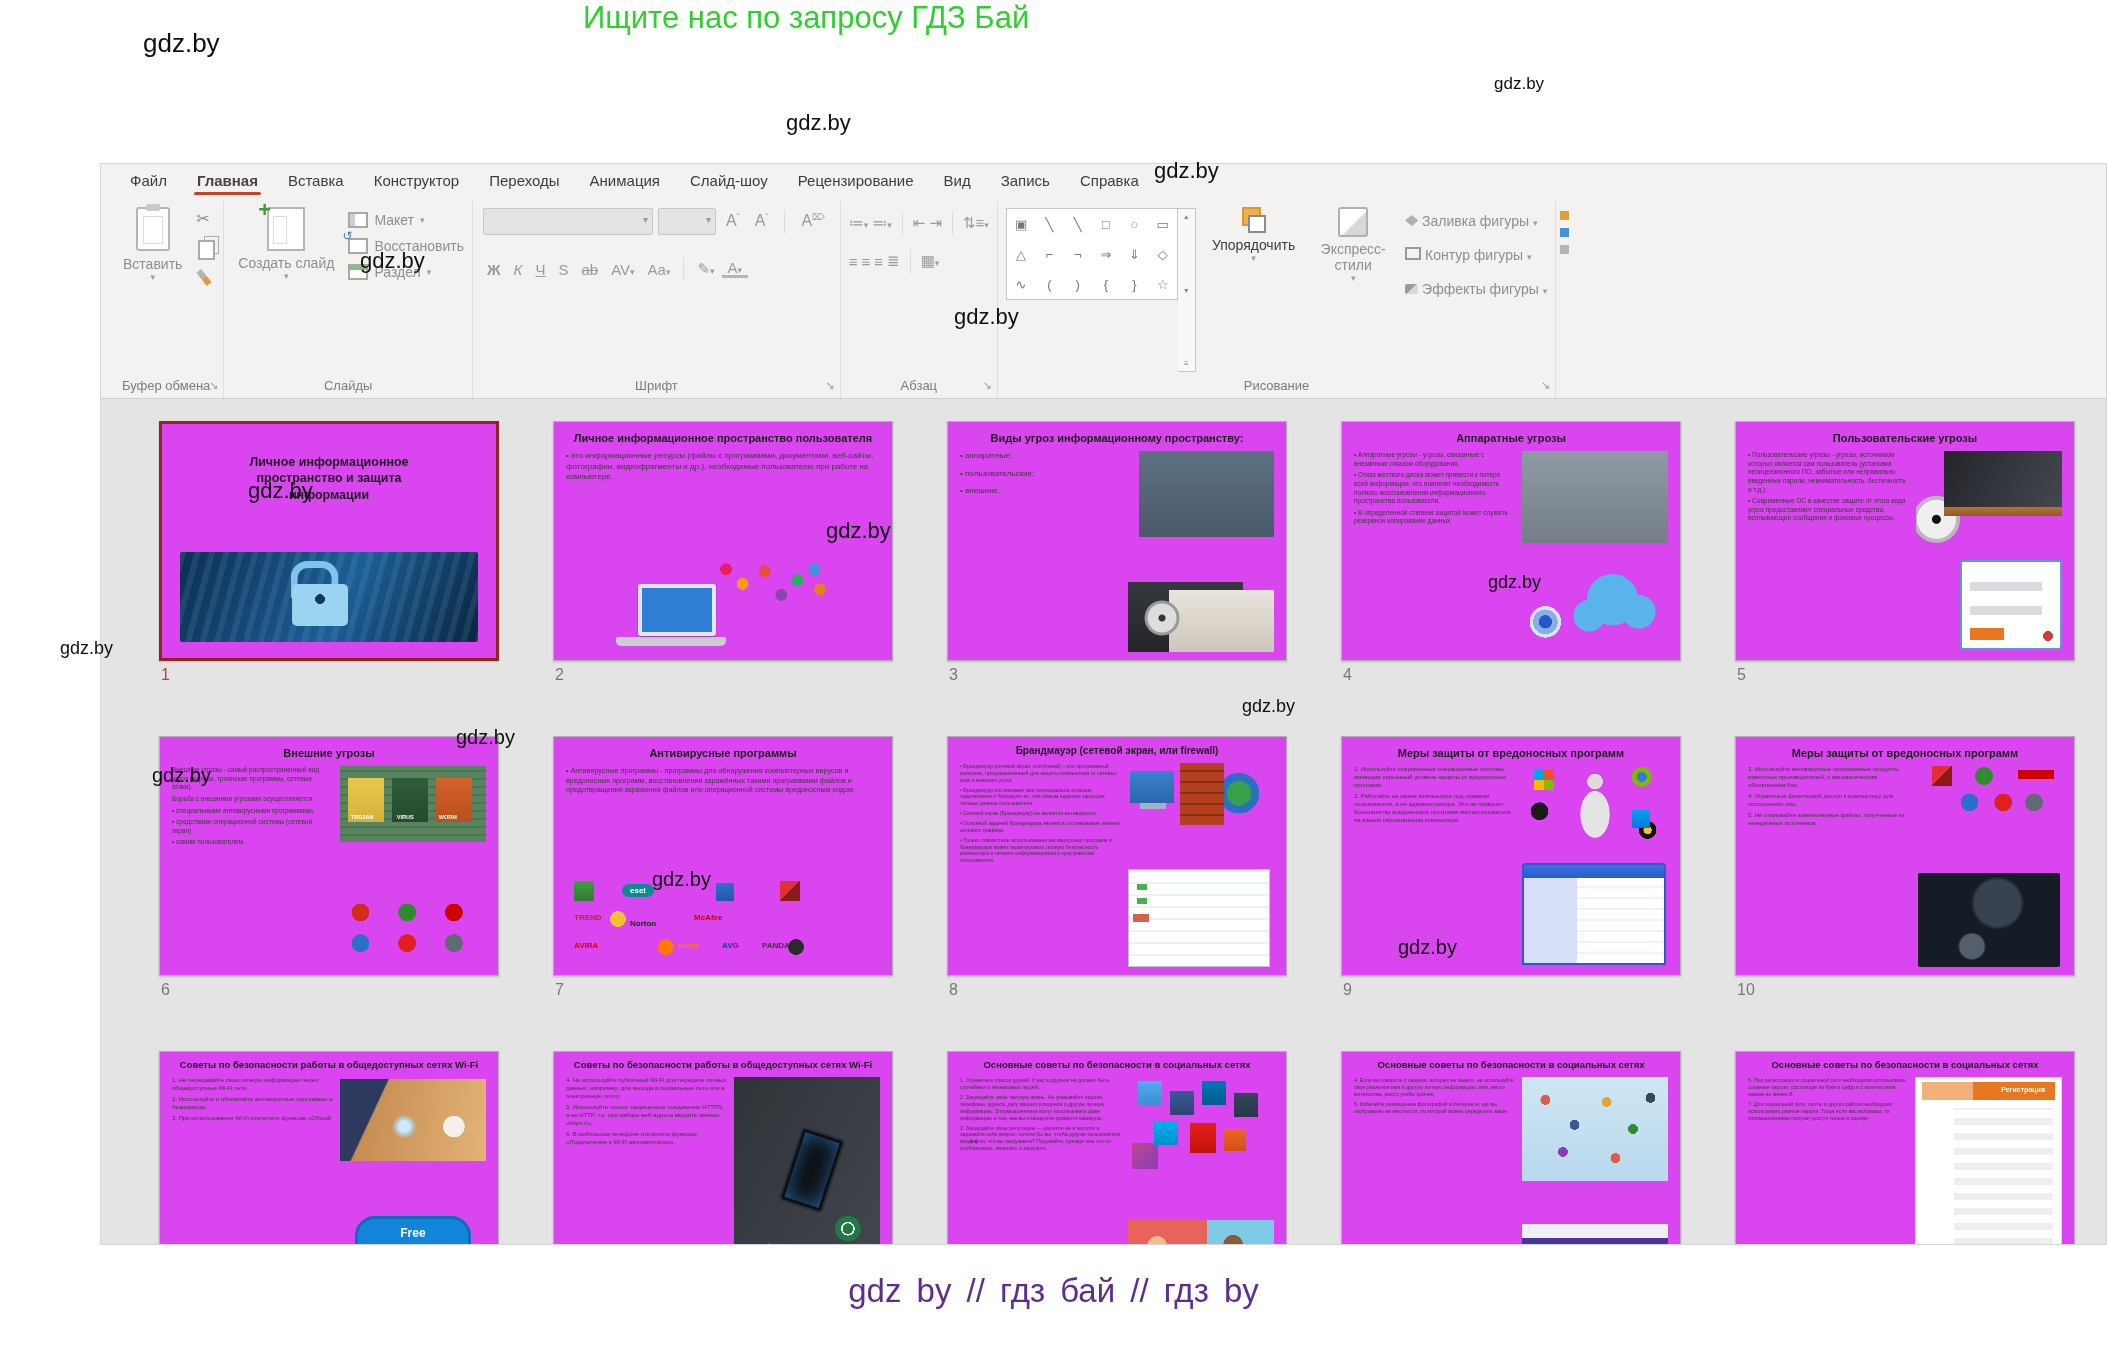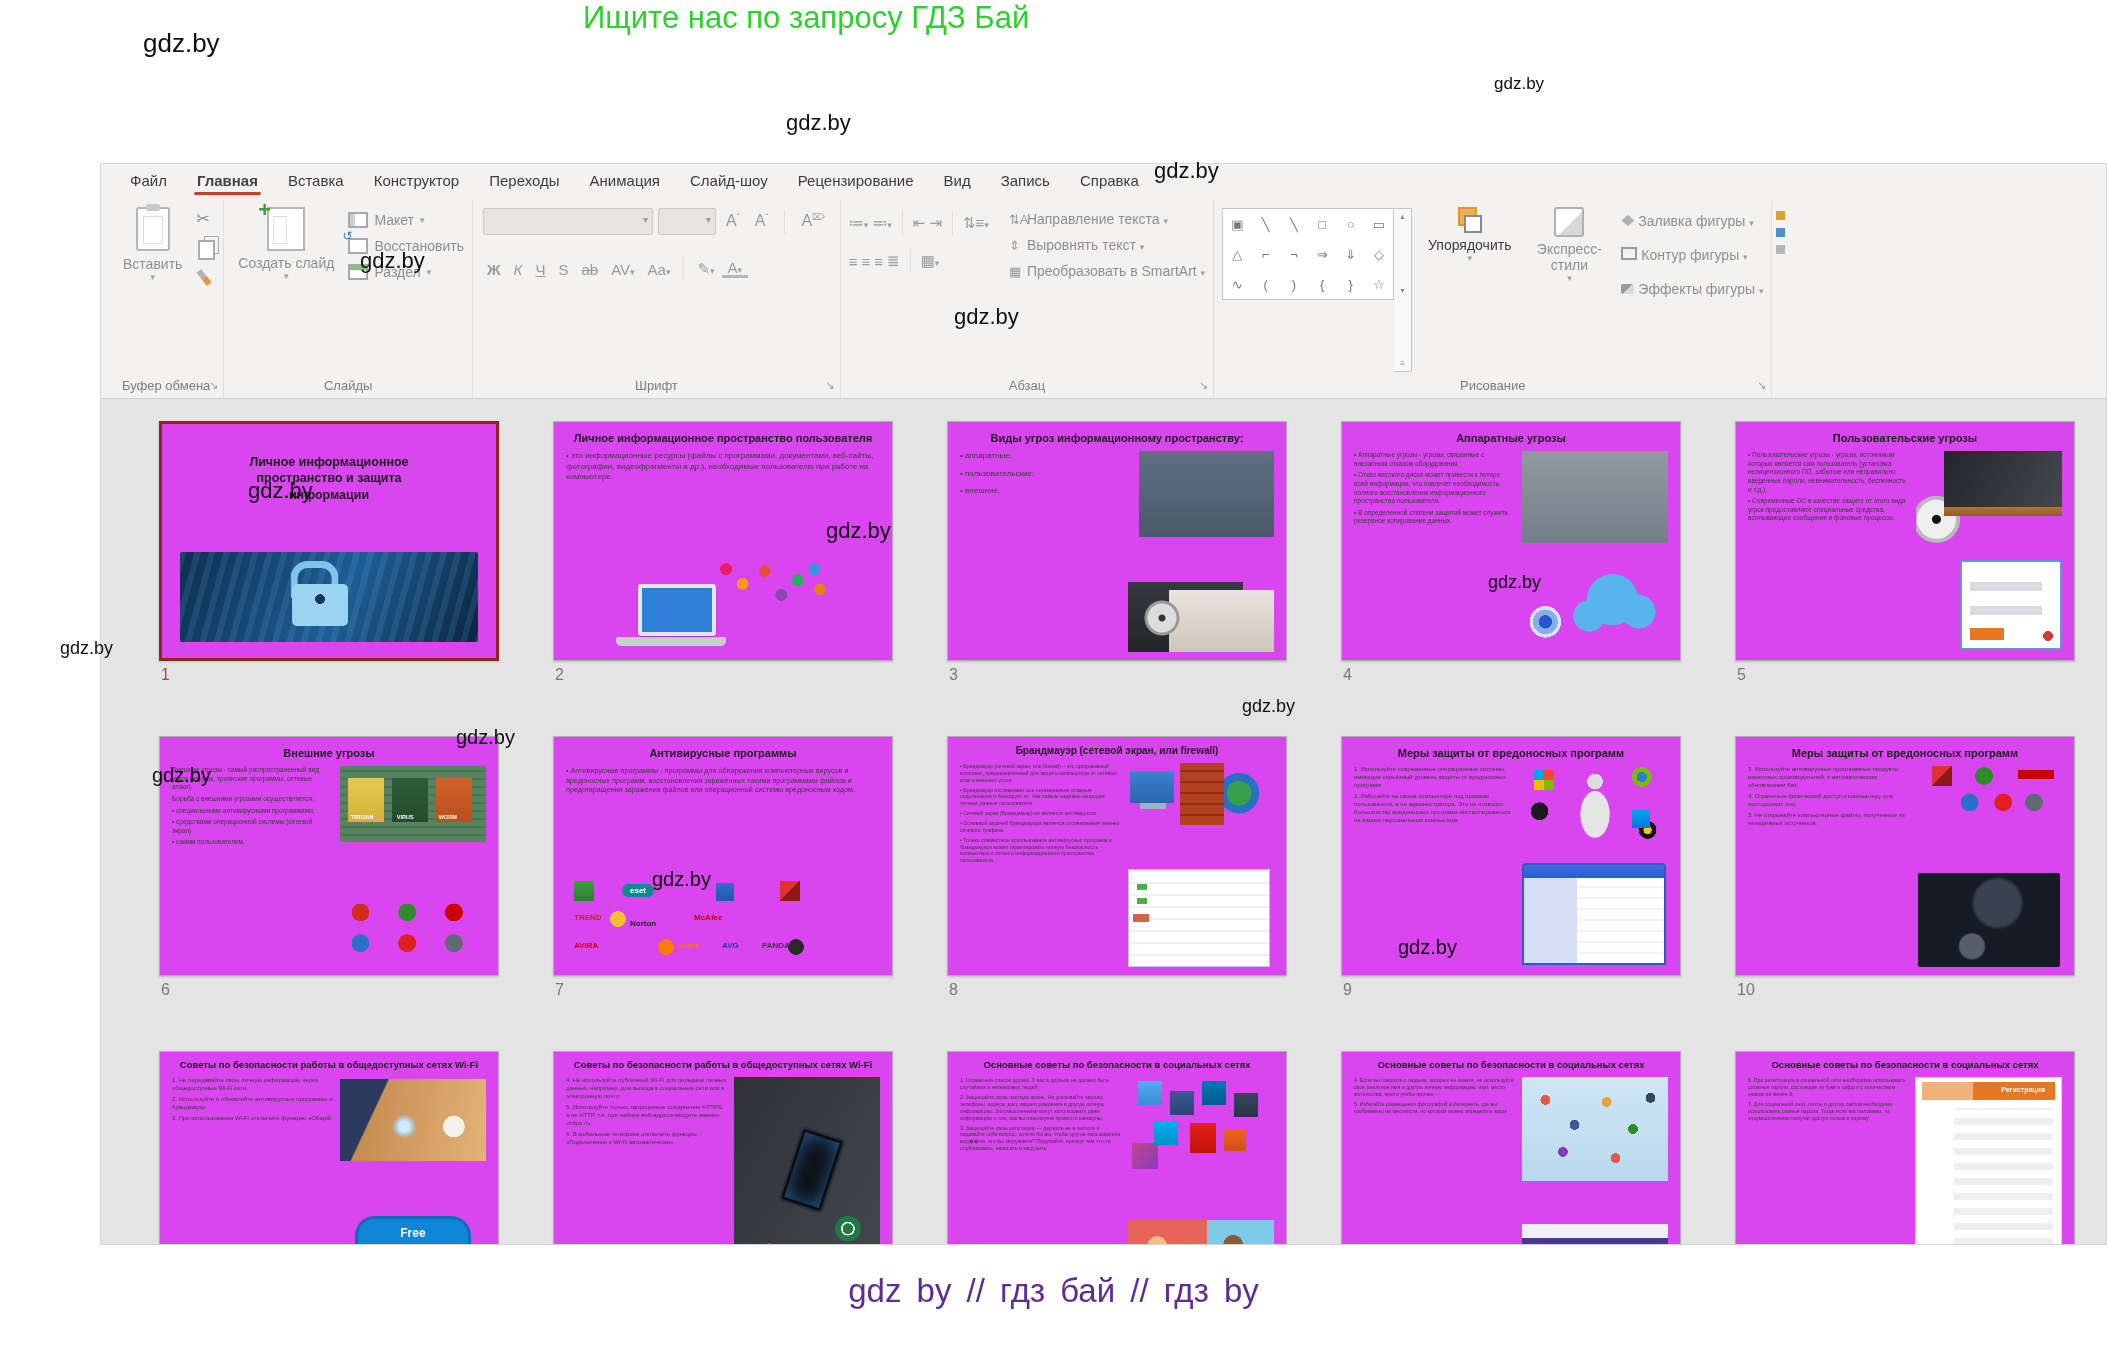--- a/index.html
+++ b/index.html
@@ -403,25 +403,20 @@
               <span>⇅≡<span class="chev">▾</span></span>
             </div>
             <div class="prow">
               <span>≡</span>
               <span>≡</span>
               <span>≡</span>
               <span>≣</span>
               <span class="vdiv"></span>
               <span>▦<span class="chev">▾</span></span>
             </div>
-          </div>
-          <div class="par-right">
-            <div><span class="pr-ic">⇅A</span><span>Направление текста</span> <span class="chev">▾</span></div>
-            <div><span class="pr-ic">⇕</span><span>Выровнять текст</span> <span class="chev">▾</span></div>
-            <div><span class="pr-ic">▦</span><span>Преобразовать в SmartArt</span> <span class="chev">▾</span></div>
           </div>
         </div>
         <div class="g-label">Абзац</div>
         <span class="launcher">↘</span>
       </div>
 
       <div class="rgroup">
         <div class="g-body draw-body">
           <div class="shape-wrap">
             <div class="shape-box" id="shape-box">

